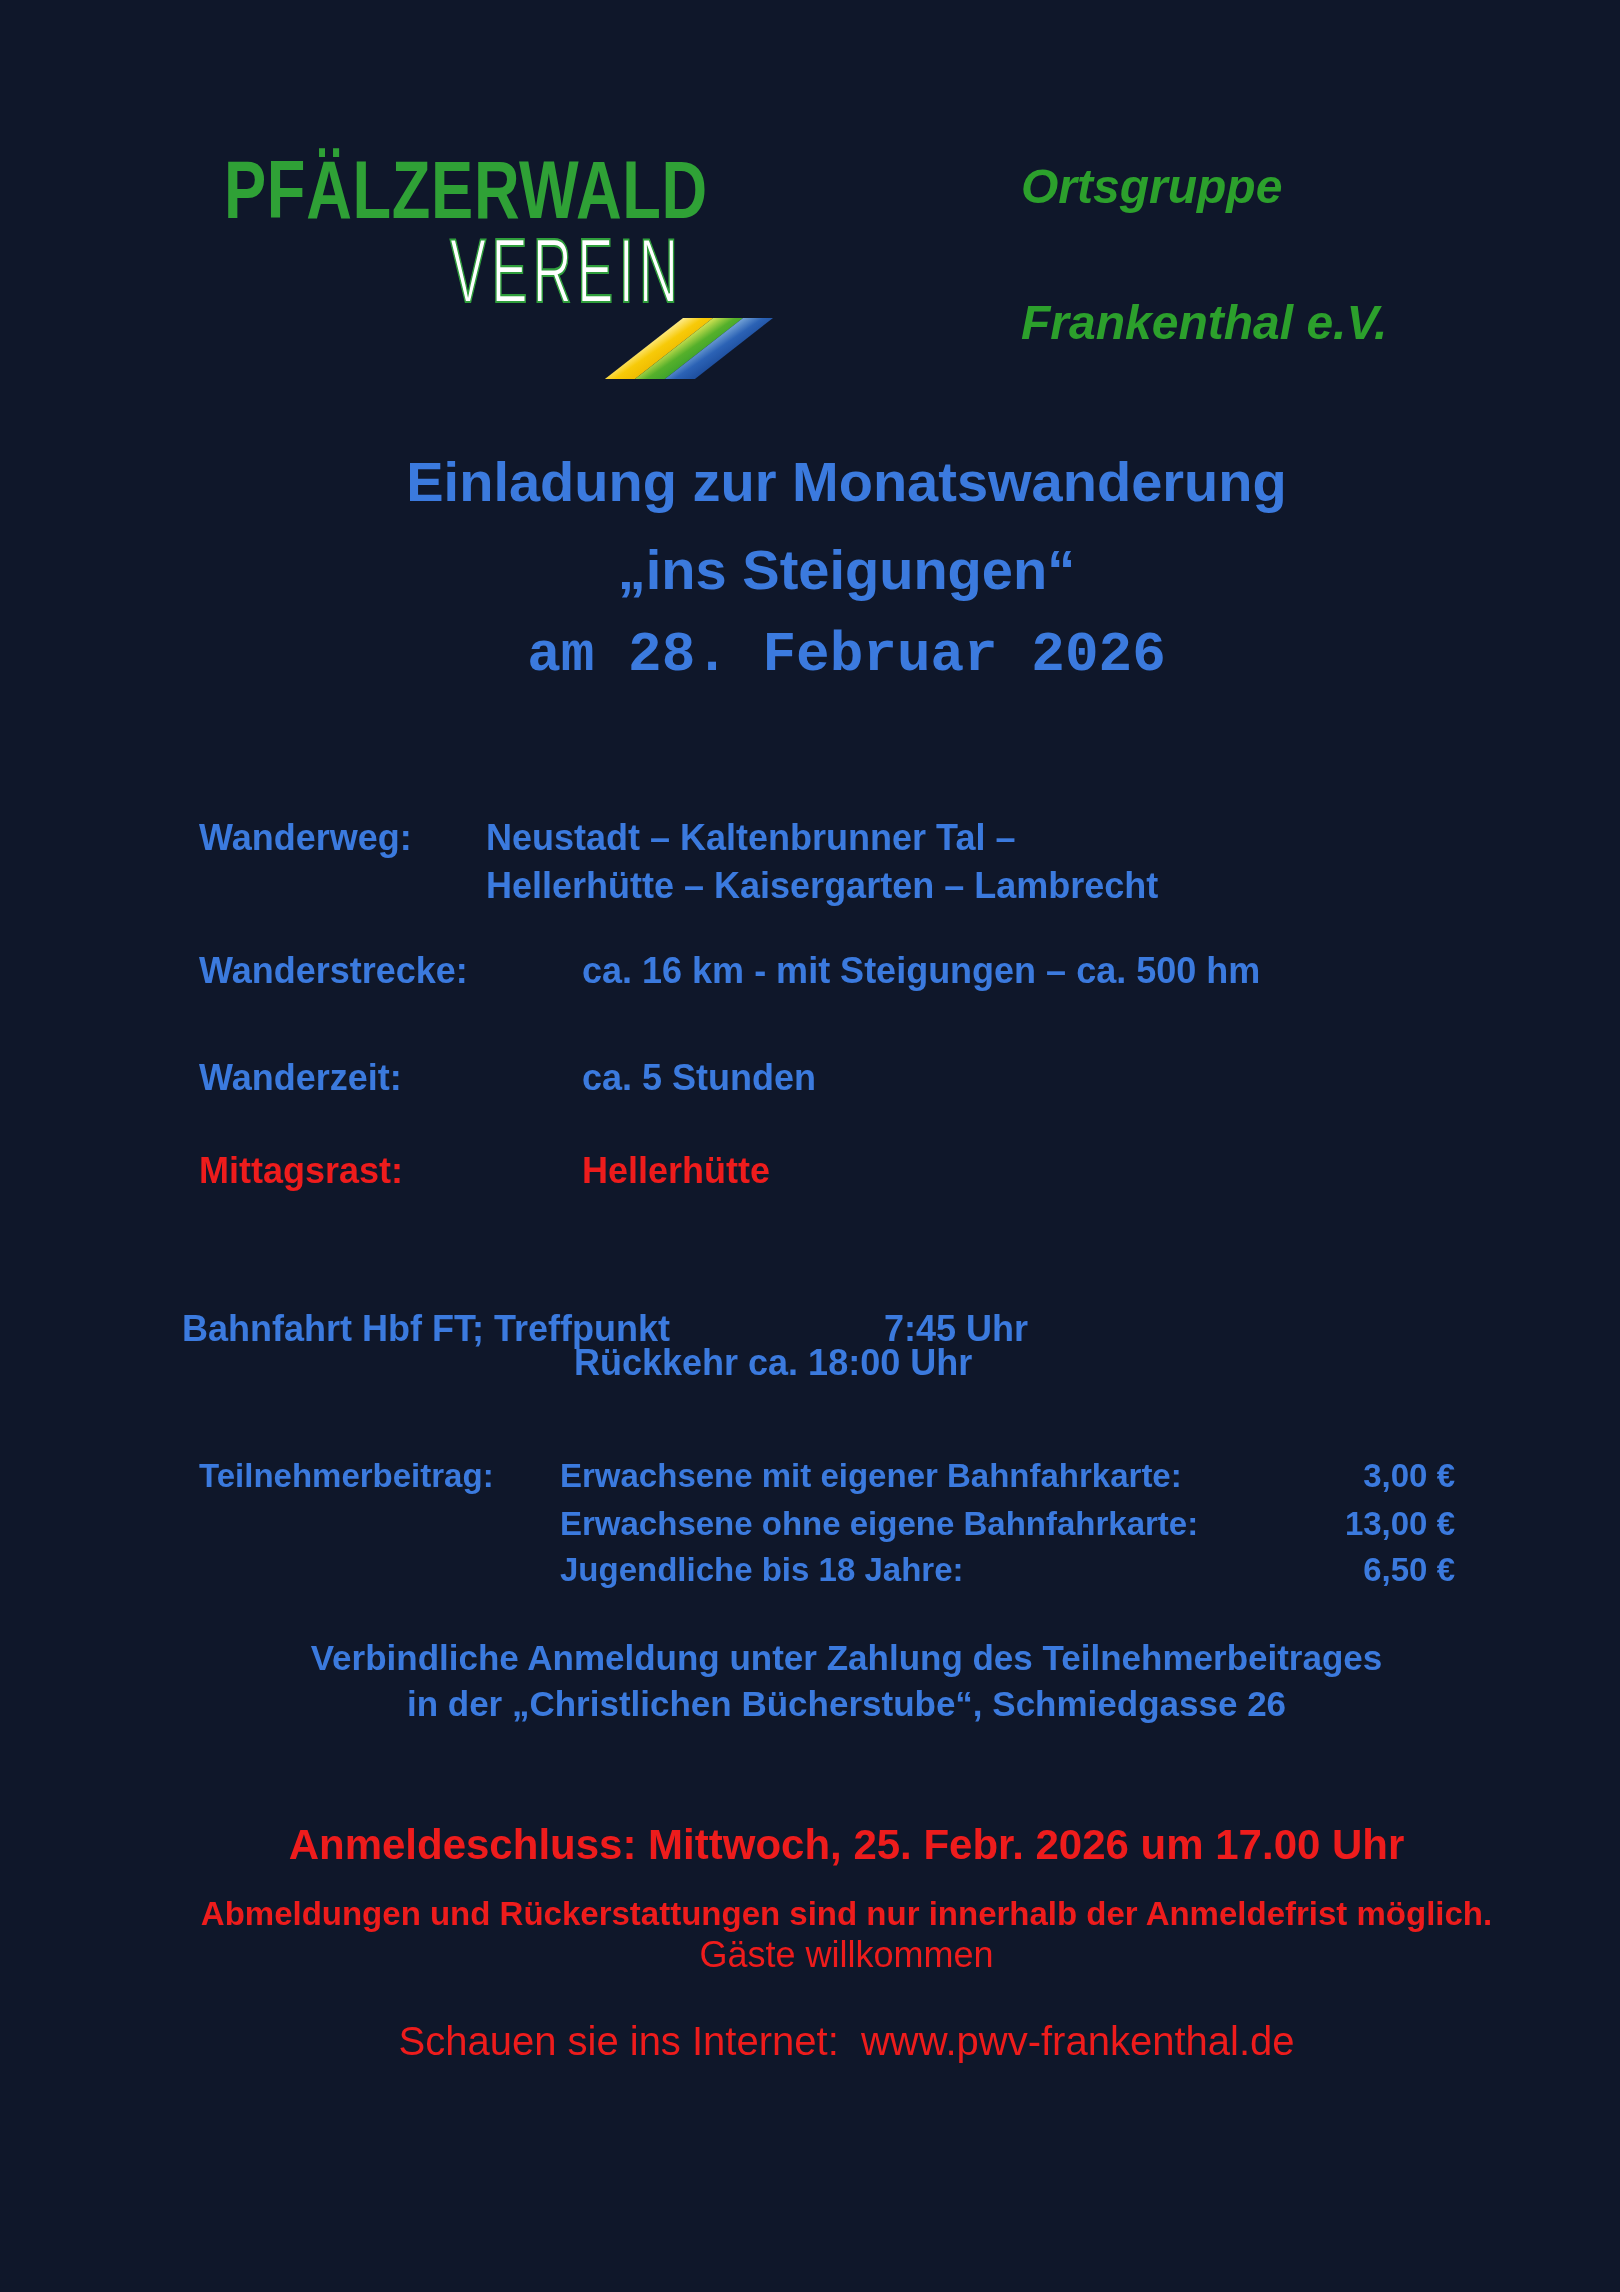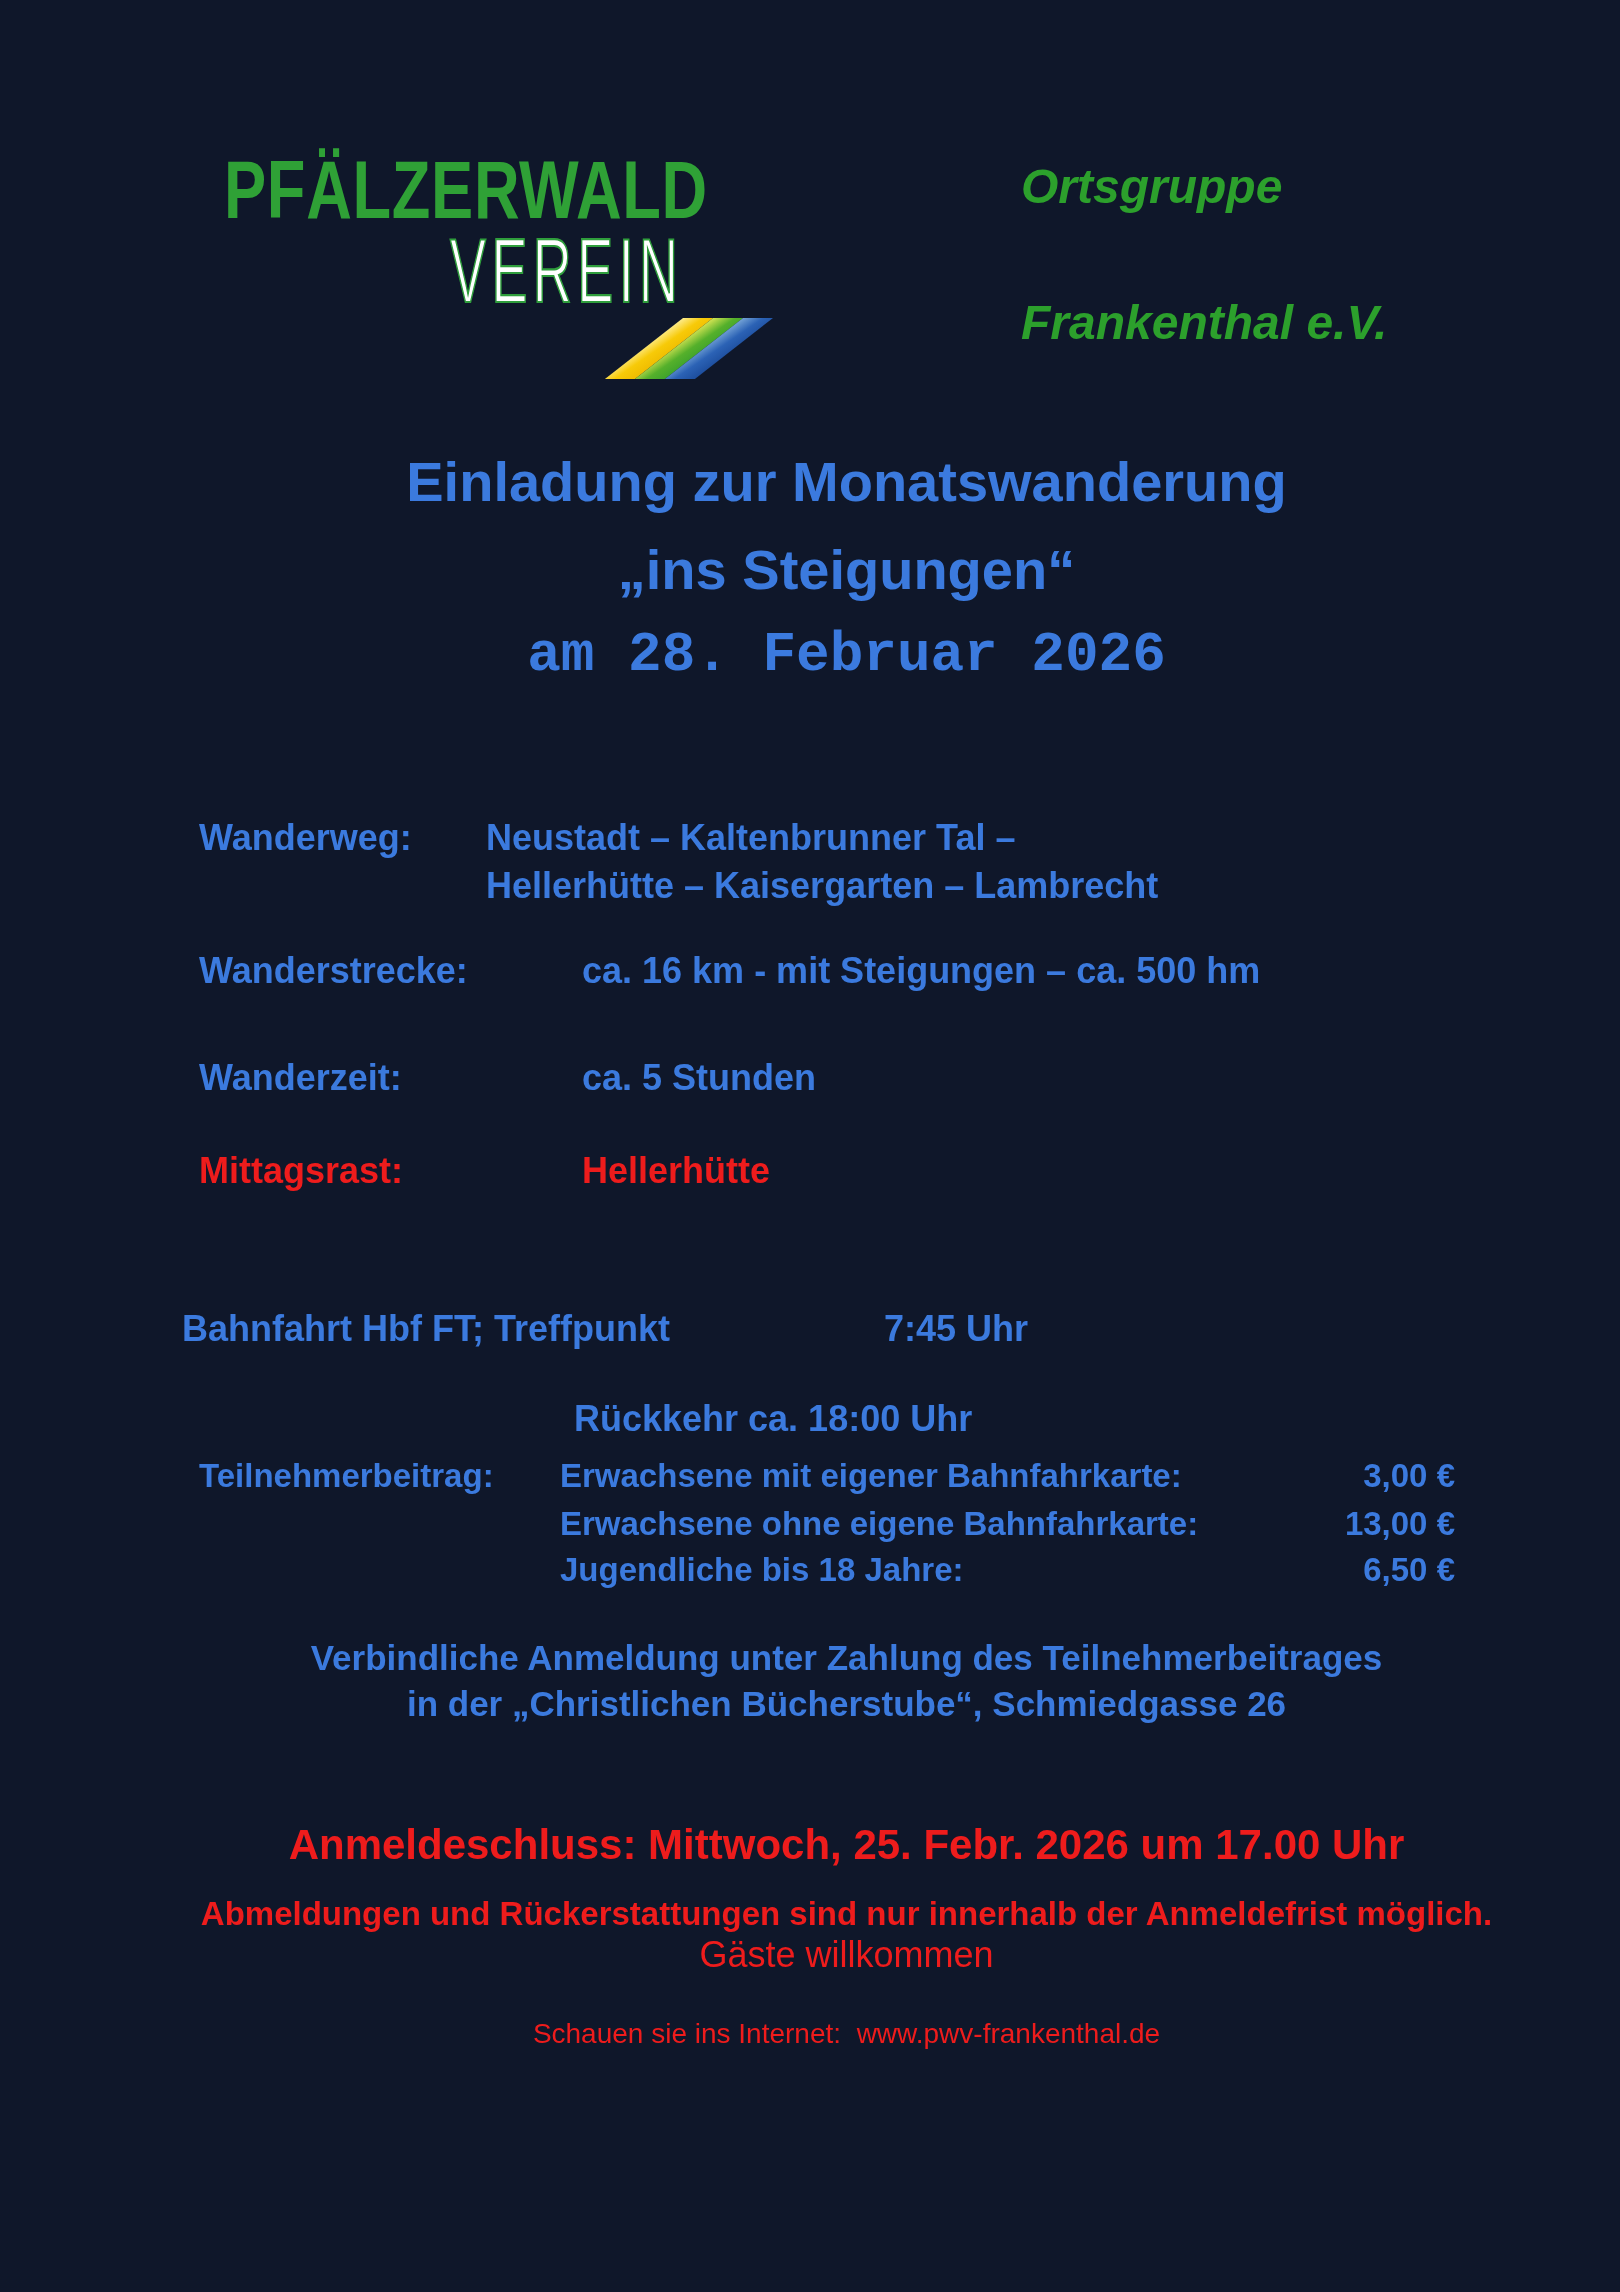--- a/index.html
+++ b/index.html
@@ -94,21 +94,21 @@
   .reg-txt {
     font-size: 35px; line-height: 1.3;
     font-weight: bold;
     color: #3b7ade;
   }
 
   
   .deadline1 { font-size: 42px; font-weight: bold; color: #ee1c1c; line-height: 1.25; }
   .deadline2 { font-size: 33px; font-weight: bold; color: #ee1c1c; line-height: 1.25; }
   .deadline3 { font-size: 36px; font-weight: normal; color: #ee1c1c; line-height: 1.25; }
-  .website   { font-size: 28px; font-weight: normal; color: #ee1c1c; line-height: 1.25; white-space: pre; }
+  .website   { font-size: 40px; font-weight: normal; color: #ee1c1c; line-height: 1.25; white-space: pre; }
 </style>
 </head>
 <body>
 
 <div class="page">
 
   <div>
     <div class="abs logo-main">PFÄLZERWALD</div>
     <div class="abs logo-sub">VEREIN</div>
     <div class="abs ribbon">
@@ -133,21 +133,21 @@
   <div class="abs body-txt" style="left:582px; top:948px;">ca. 16 km - mit Steigungen – ca. 500 hm</div>
 
   <div class="abs body-txt" style="left:199px; top:1055px;">Wanderzeit:</div>
   <div class="abs body-txt" style="left:582px; top:1055px;">ca. 5 Stunden</div>
 
   <div class="abs body-txt red-txt" style="left:199px; top:1148px;">Mittagsrast:</div>
   <div class="abs body-txt red-txt" style="left:582px; top:1148px;">Hellerhütte</div>
 
   <div class="abs body-txt" style="left:182px; top:1306px;">Bahnfahrt Hbf FT; Treffpunkt</div>
   <div class="abs body-txt" style="left:884px; top:1306px;">7:45 Uhr</div>
-  <div class="abs body-txt" style="left:574px; top:1396px;">Rückkehr ca. 18:00 Uhr</div>
+  <div class="abs body-txt" style="left:574px; top:1340px;">Rückkehr ca. 18:00 Uhr</div>
 
   <div class="abs fee-txt" style="left:199px; top:1455px;">Teilnehmerbeitrag:</div>
 
   <div>
     <span class="abs fee-txt" style="left:560px; top:1455px;text-align:center;">Erwachsene mit eigener Bahnfahrkarte:</span>
     <span class="abs fee-txt fee-price" style="top:1455px;">3,00 €</span>
   </div>
   <div>
     <span class="abs fee-txt" style="left:560px; top:1503px;">Erwachsene ohne eigene Bahnfahrkarte:</span>
     <span class="abs fee-txt fee-price" style="top:1503px;">13,00 €</span>

